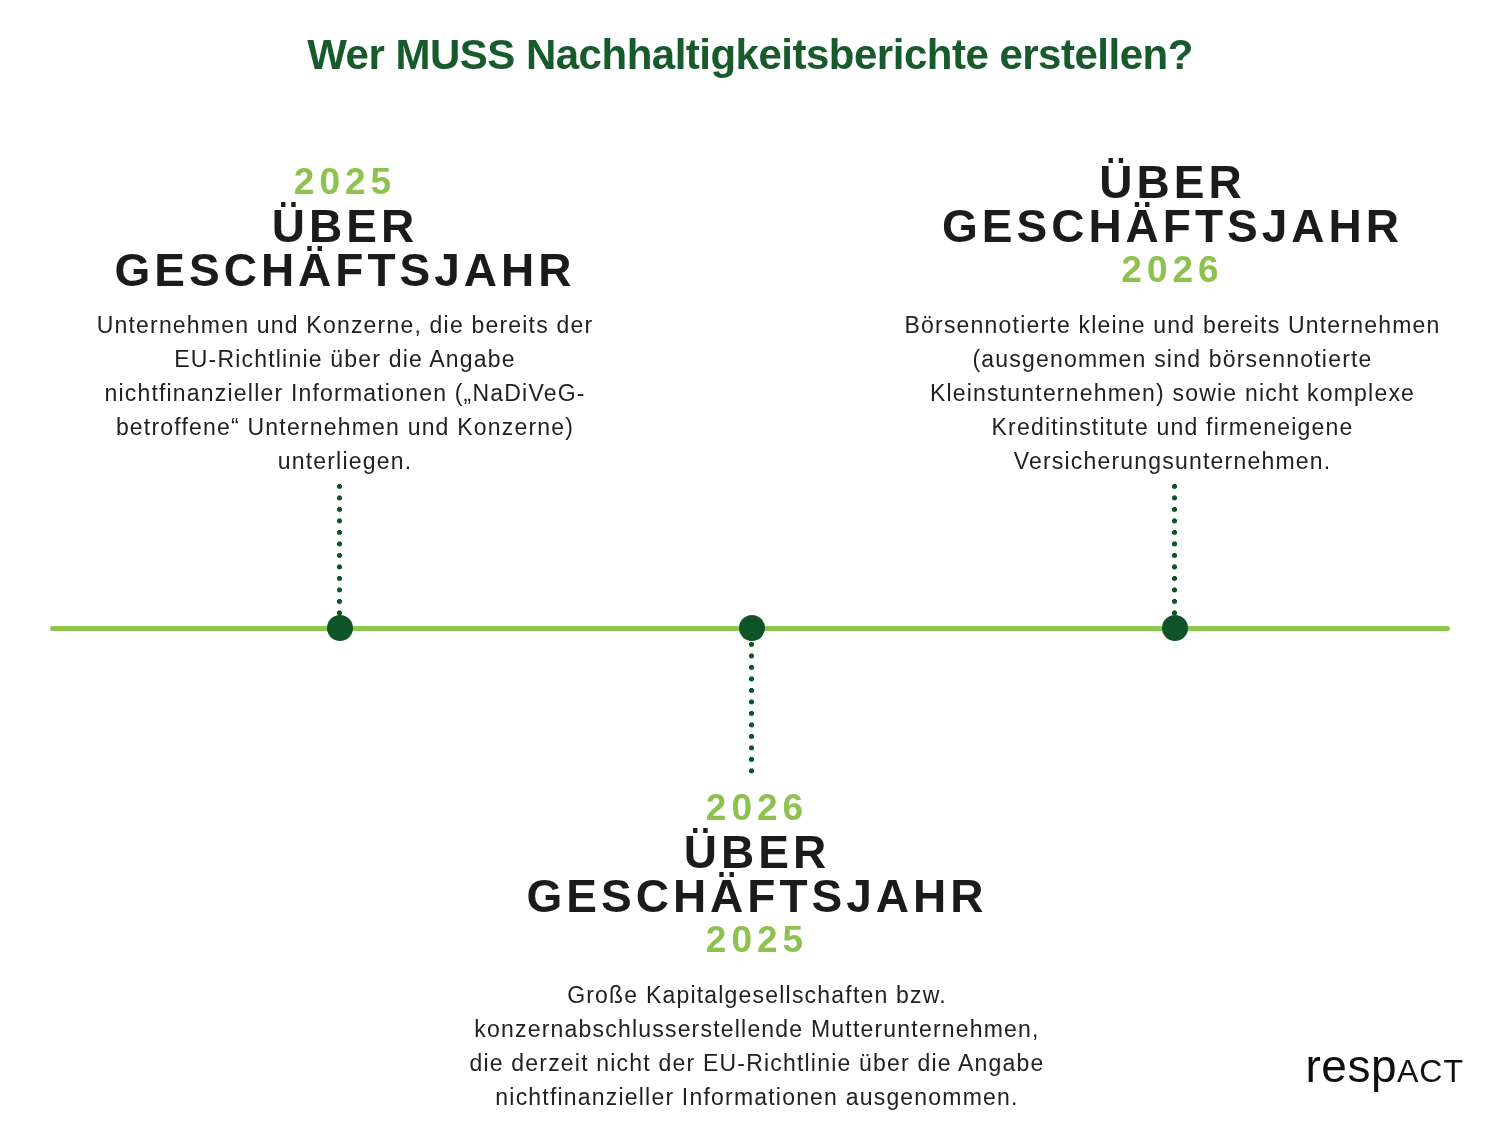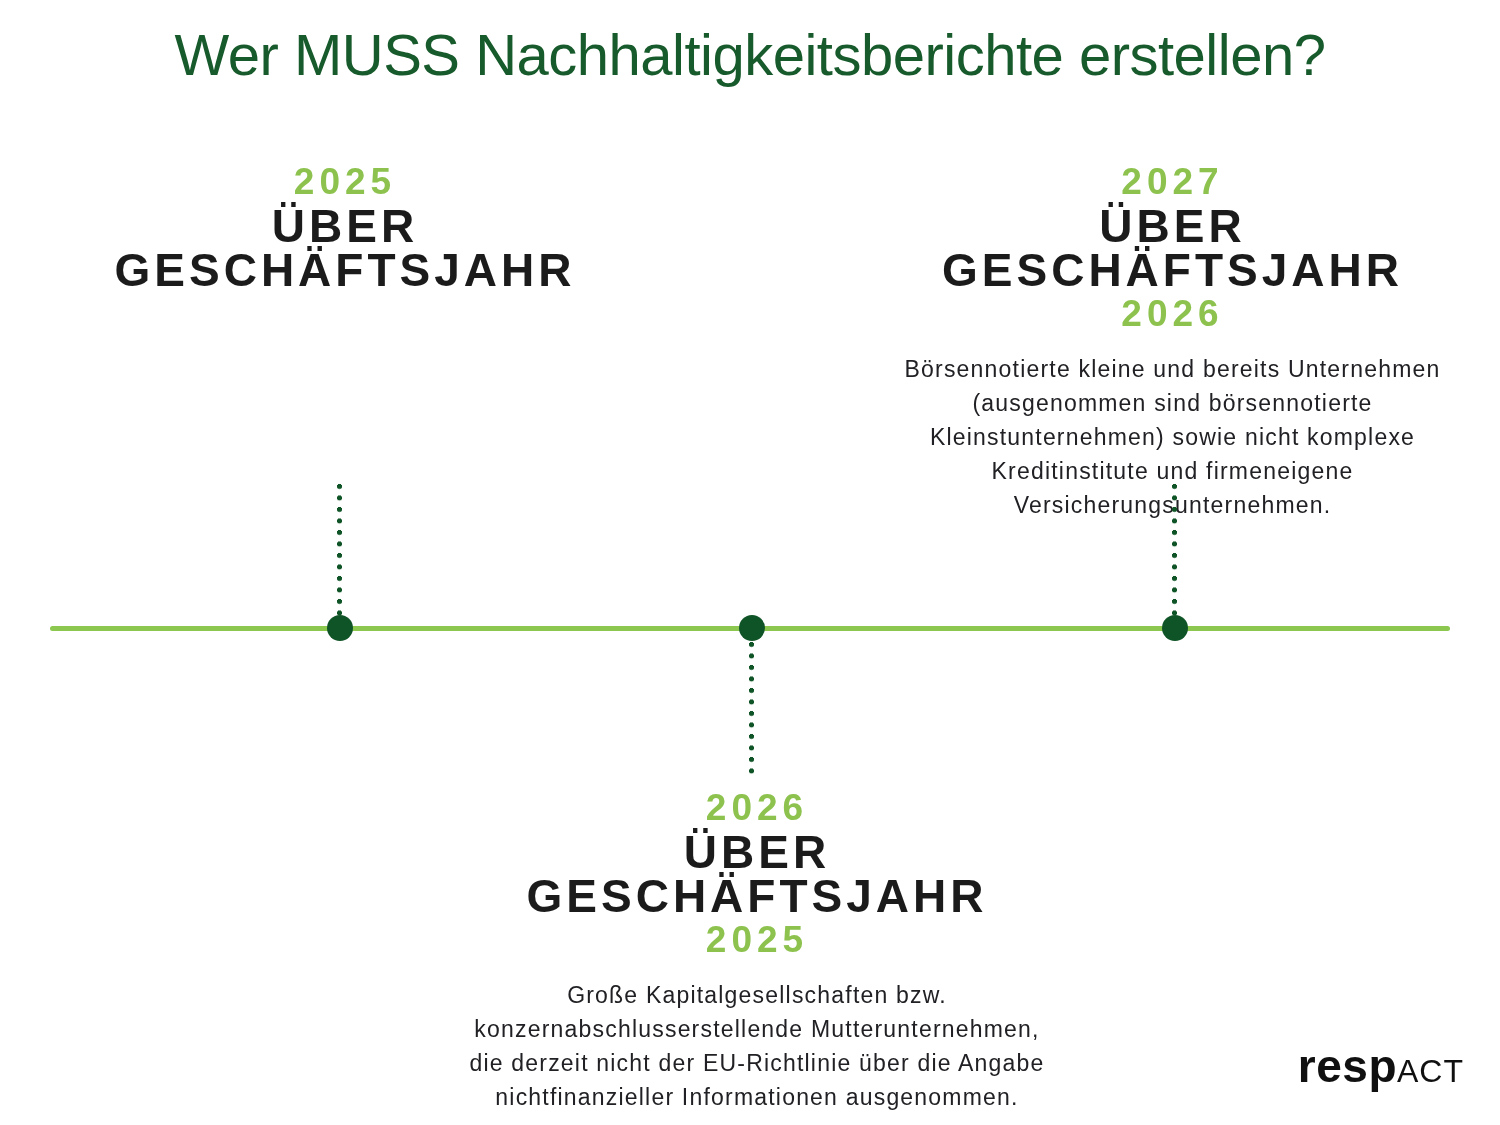--- a/index.html
+++ b/index.html
@@ -16,23 +16,23 @@
     background:#ffffff;
     font-family:"Liberation Sans", sans-serif;
     position:relative;
     overflow:hidden;
   }
   .title{
     position:absolute;
     top:24px;left:0;width:100%;
     margin:0;
     text-align:center;
-    font-size:58px;
+    font-size:42px;
     line-height:62px;
-    font-weight:400;
+    font-weight:700;
     color:var(--title-green);
     letter-spacing:-0.5px;
   }
   .milestone{
     position:absolute;
     text-align:center;
   }
   .m-left  { left:85px;  top:160px; width:520px; }
   .m-right { left:900px; top:160px; width:545px; }
   .m-bottom{ left:458px; top:786px; width:598px; }
@@ -85,41 +85,41 @@
   .c-right{ left:1171px; top:483px; height:133px; }
   .c-mid  { left:748px;  top:641px; height:133px; }
   .logo{
     position:absolute;
     right:36px;bottom:32px;
     color:#101010;
     white-space:nowrap;
   }
   .logo-resp{
     font-size:46px;
-    font-weight:700;
+    font-weight:400;
     letter-spacing:0.5px;
   }
   .logo-act{
     font-size:32px;
     font-weight:400;
     letter-spacing:1px;
   }
 </style>
 </head>
 <body>
 
 <h1 class="title">Wer MUSS Nachhaltigkeitsberichte erstellen?</h1>
 
 <section class="milestone m-left">
   <div class="year">2025</div>
   <div class="gj-label">ÜBER GESCHÄFTSJAHR</div>
+  <p class="desc">Unternehmen und Konzerne, die bereits der EU-Richtlinie über die Angabe nichtfinanzieller Informationen („NaDiVeG-betroffene“ Unternehmen und Konzerne) unterliegen.</p>
 </section>
 
 <section class="milestone m-right">
-  <div class="year">2027</div>
   <div class="gj-label">ÜBER GESCHÄFTSJAHR</div>
   <div class="year">2026</div>
   <p class="desc">Börsennotierte kleine und bereits Unternehmen (ausgenommen sind börsennotierte Kleinstunternehmen) sowie nicht komplexe Kreditinstitute und firmeneigene Versicherungsunternehmen.</p>
 </section>
 
 <div class="timeline-line"></div>
 
 <div class="connector c-left"></div>
 <div class="connector c-mid"></div>
 <div class="connector c-right"></div>

